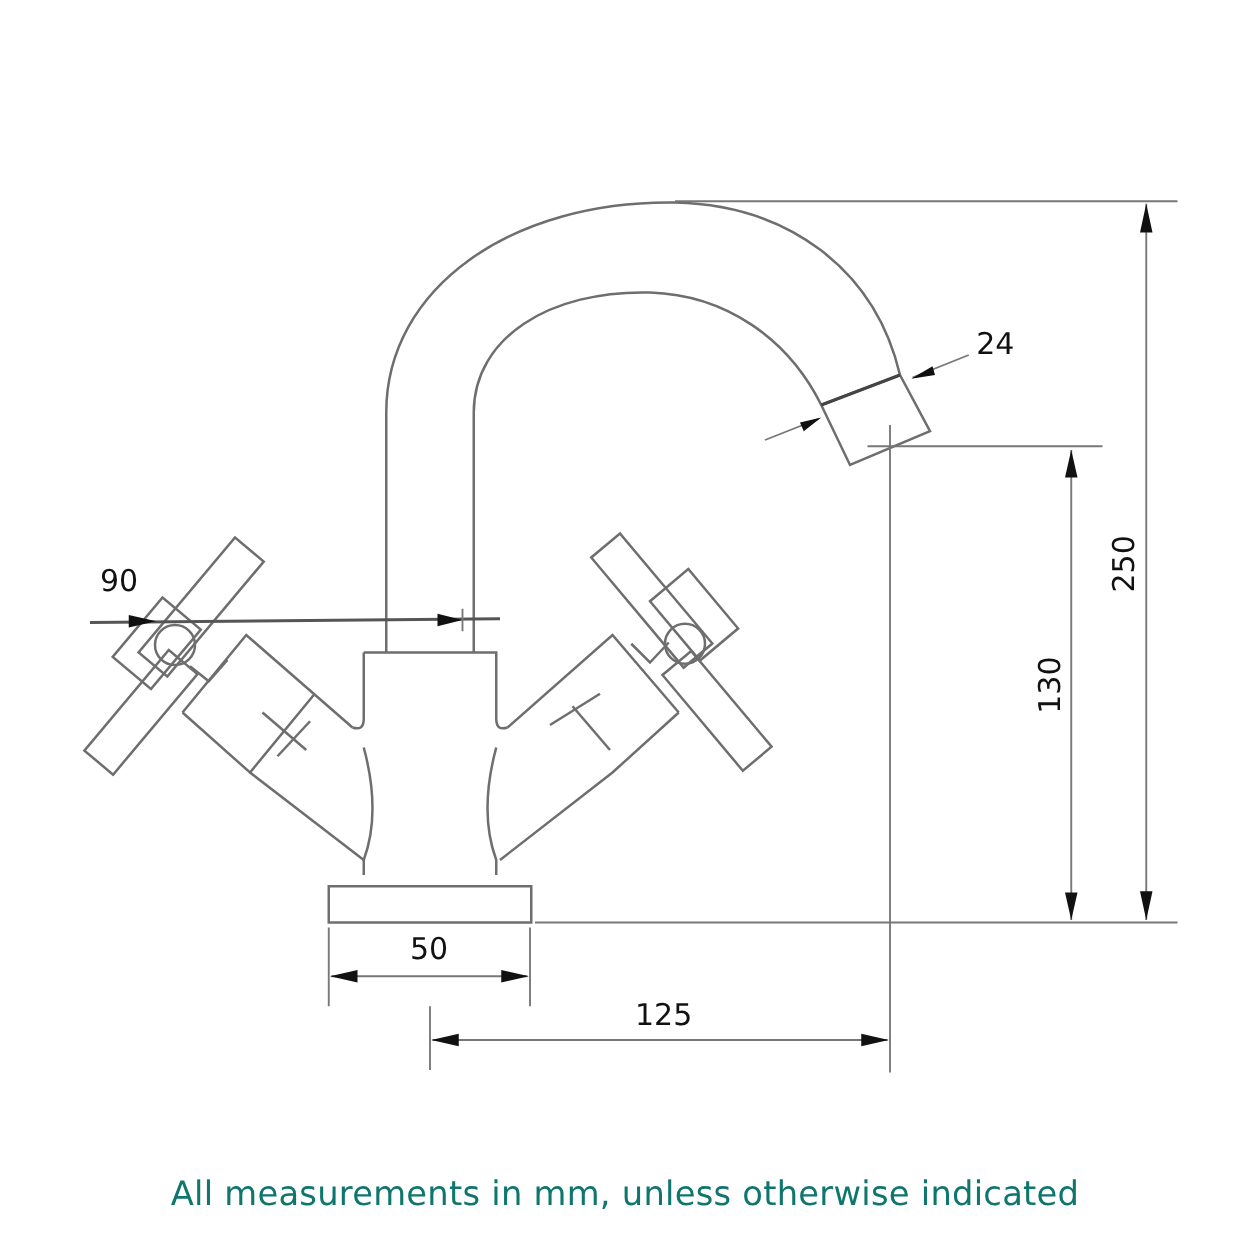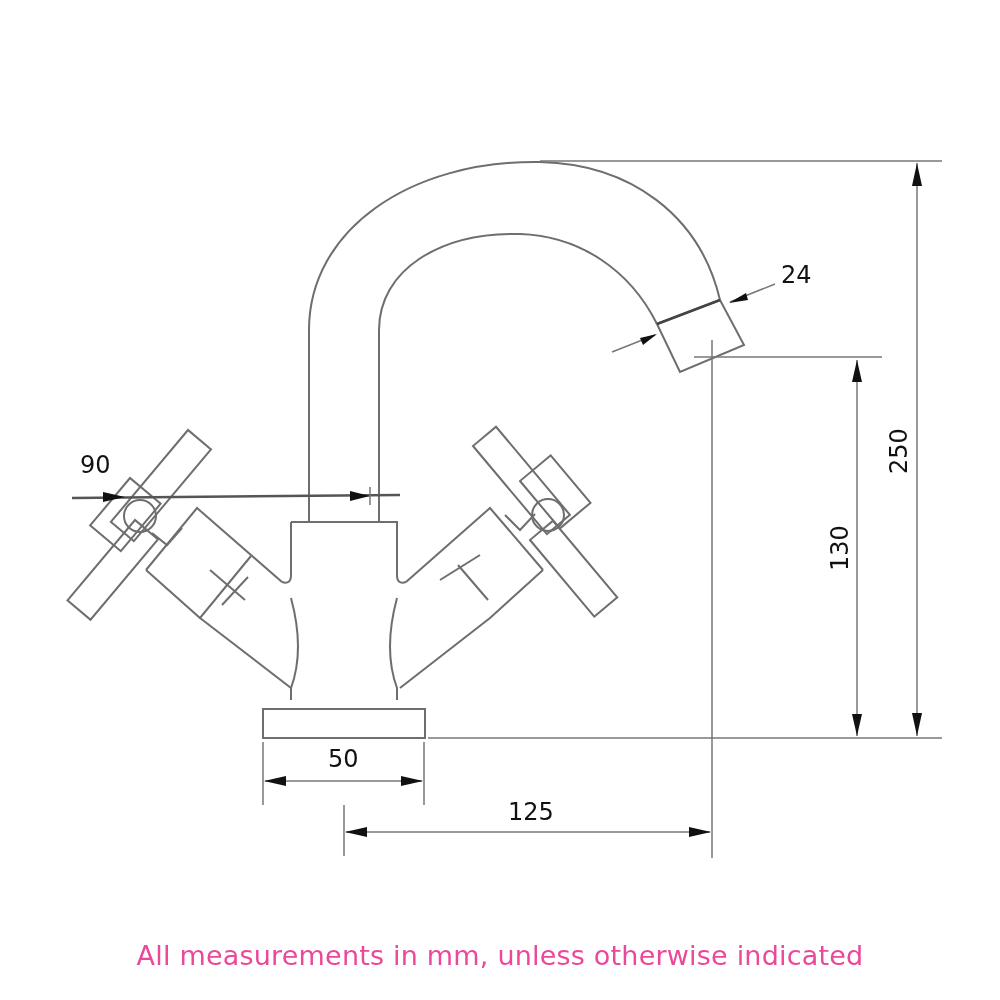--- a/index.html
+++ b/index.html
@@ -3,21 +3,21 @@
 <meta charset="utf-8">
 <style>
   html,body{margin:0;padding:0;background:#ffffff;}
   body{width:1000px;height:1000px;position:relative;overflow:hidden;font-family:"DejaVu Sans",sans-serif;}
   svg{position:absolute;left:0;top:0;}
   .outline{fill:none;stroke:#6e6e6e;stroke-width:2;}
   .dim{fill:none;stroke:#777;stroke-width:1.5;}
   .dimdark{fill:none;stroke:#555;stroke-width:2.5;}
   .arrow{fill:#111;stroke:none;}
   .dimtext{font-family:"DejaVu Sans",sans-serif;font-size:24px;fill:#111;}
-  .caption{position:absolute;left:0;width:1000px;top:940px;text-align:center;font-family:"DejaVu Sans",sans-serif;font-size:27px;color:#ec4899;letter-spacing:0.2px;}
+  .caption{position:absolute;left:0;width:1000px;top:940px;text-align:center;font-family:"DejaVu Sans",sans-serif;font-size:27px;color:#0f766e;letter-spacing:0.2px;}
 </style>
 </head>
 <body>
 
 <svg width="1000" height="1000" viewBox="0 0 1000 1000">
 
   <g>
 
     <path class="outline" d="M309,522 L309,330 C309,230 410,160 540,162 C630,164 700,215 720,300"></path>
 

